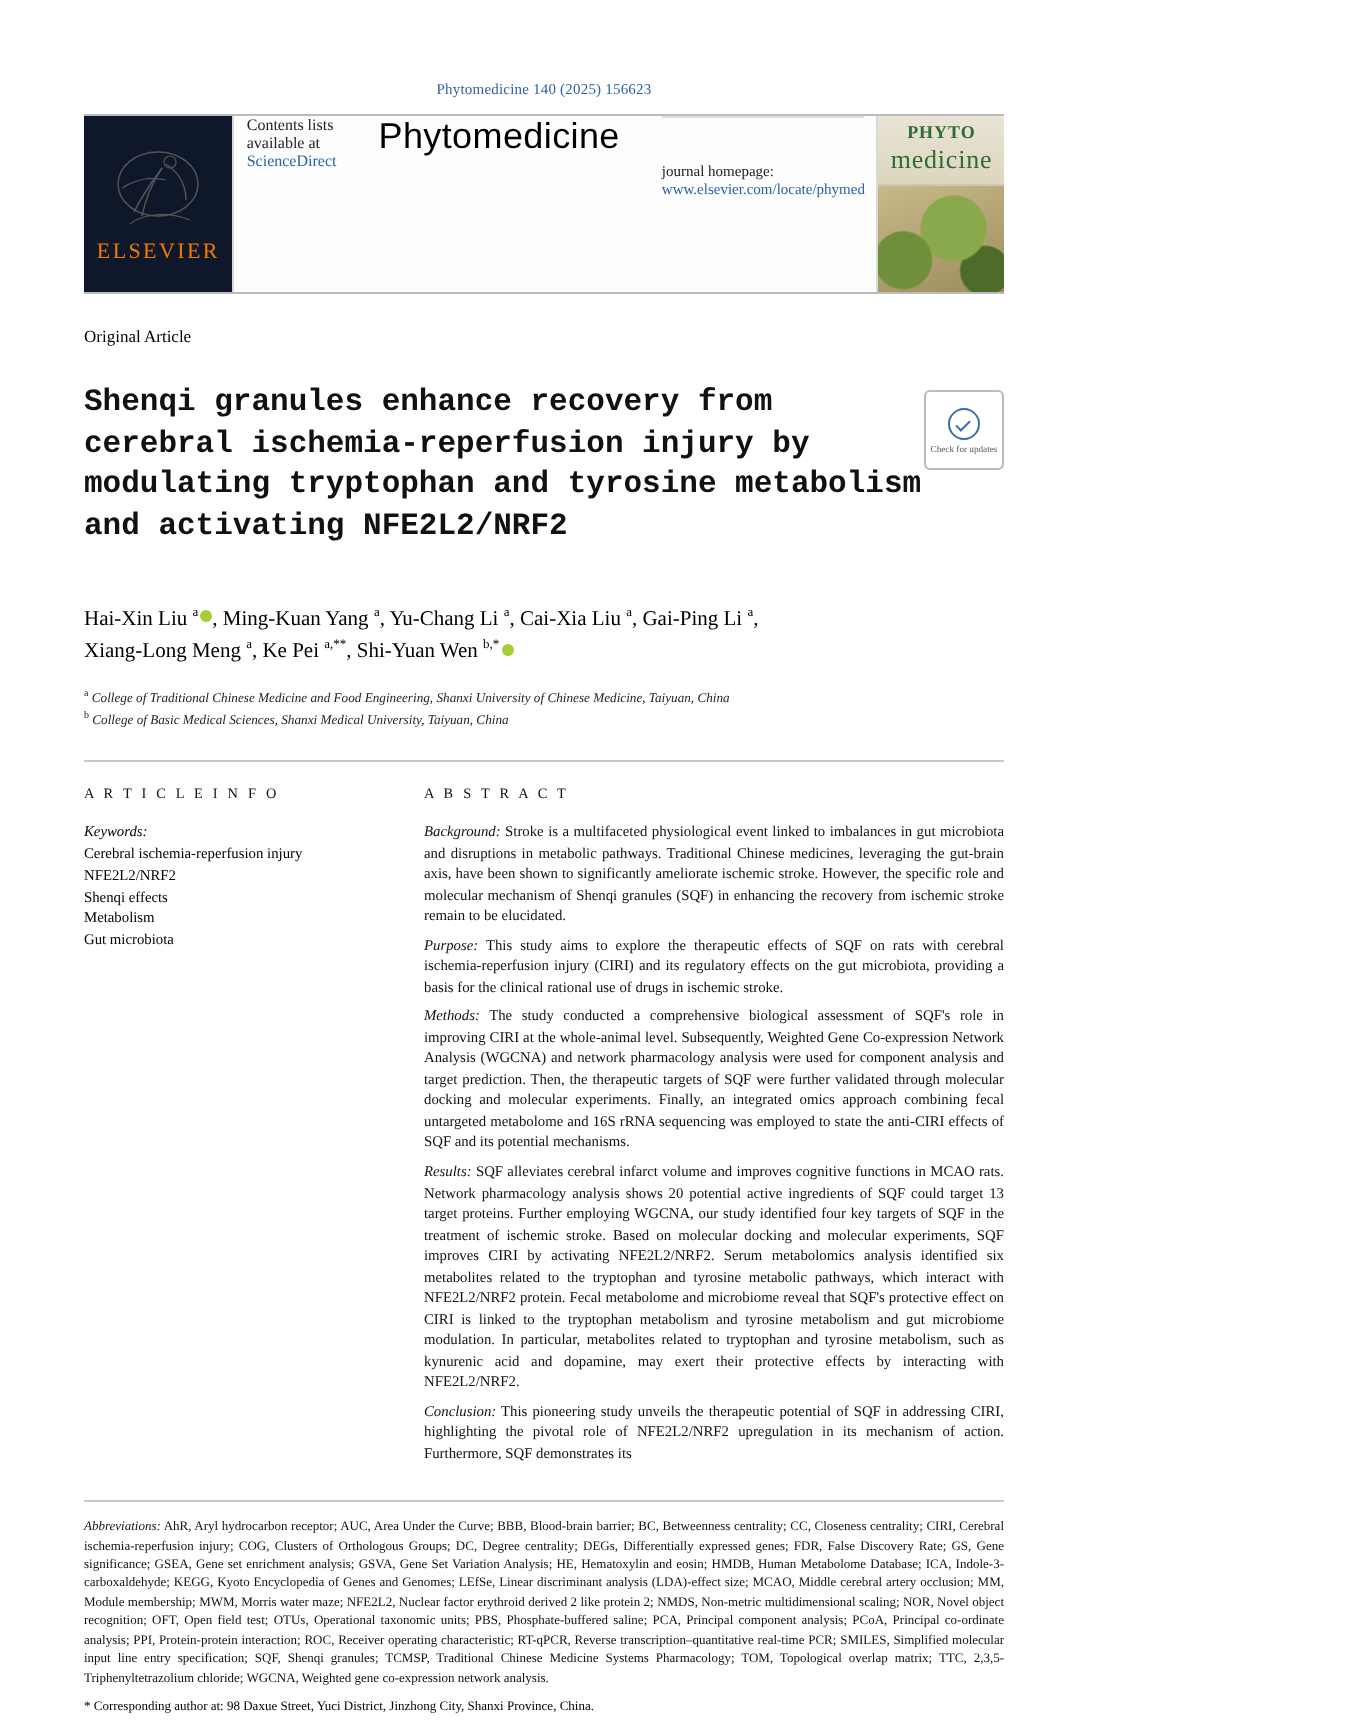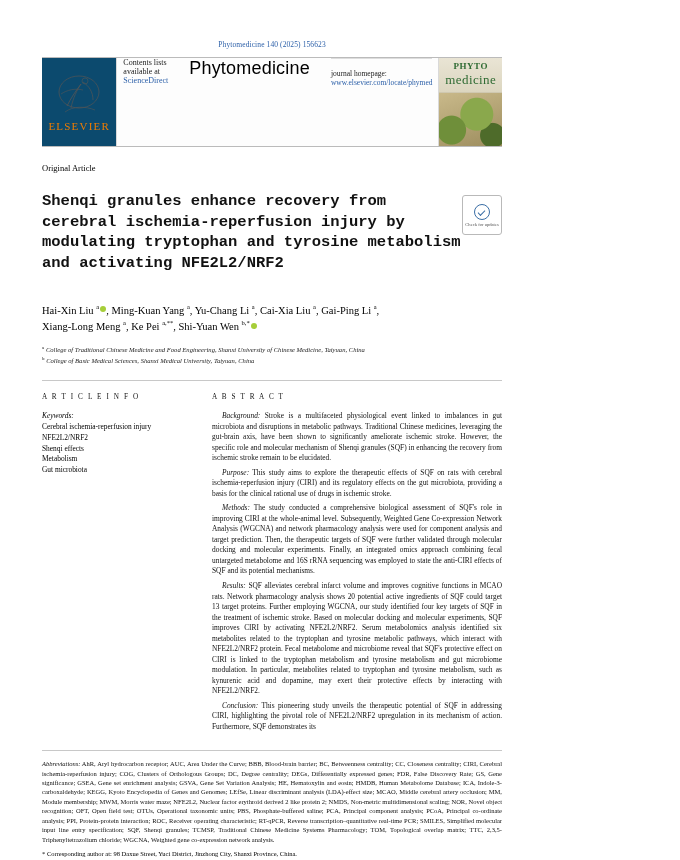--- a/index.html
+++ b/index.html
@@ -39,21 +39,21 @@
     align-items: stretch;
     background: #fdfdfd;
   }
   .mast-left {
     width: 88px;
     border-right: 1px solid #d9d9d9;
     display: flex;
     align-items: center;
     justify-content: center;
     flex-direction: column;
-    background: #0c4a6e;
+    background: #0f172a;
   }
   .elsevier-tree {
     width: 64px;
     height: 46px;
     position: relative;
   }
   .elsevier-word {
     font-family: "Liberation Serif", serif;
     font-size: 11px;
     letter-spacing: 1.2px;
@@ -79,21 +79,21 @@
   }
   .mast-journal {
     font-size: 18px;
     font-family: Liberation Sans, sans-serif;
     letter-spacing: .2px;
   }
   .mast-homepage {
     font-size: 7.5px;
     color: #222;
     border-top: 1px solid #dddddd;
-    padding-top: 10px;
+    padding-top: 22px;
   }
   .mast-homepage a {
     color: #2b5fa8;
     text-decoration: none;
   }
   .mast-right {
     width: 74px;
     border-left: 1px solid #d9d9d9;
     background: #f2efe6;
     position: relative;
@@ -247,21 +247,20 @@
   }
   .abstract-p {
     font-size: 7.4px;
     line-height: 1.42;
     text-align: justify;
     margin: 0 0 4px 0;
     color: #111;
   }
   .abstract-p i {
     font-style: italic;
-    margin-left: 10px;
   }
   
   .foot {
     margin-top: 14px;
     border-top: 1px solid #c8c8c8;
     padding-top: 8px;
   }
   .abbrev {
     font-size: 6.5px;
     line-height: 1.45;

